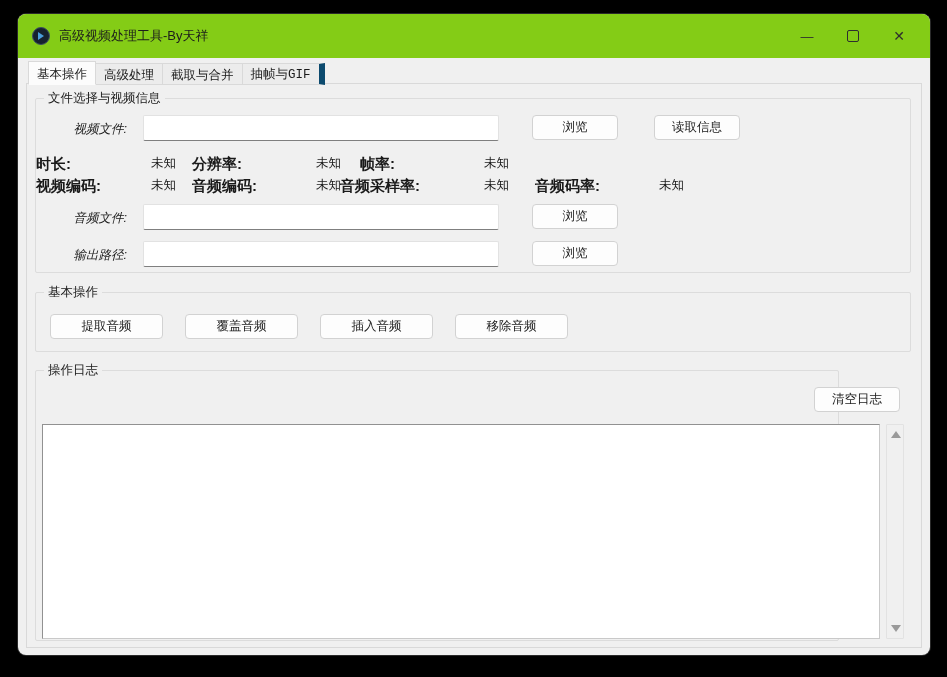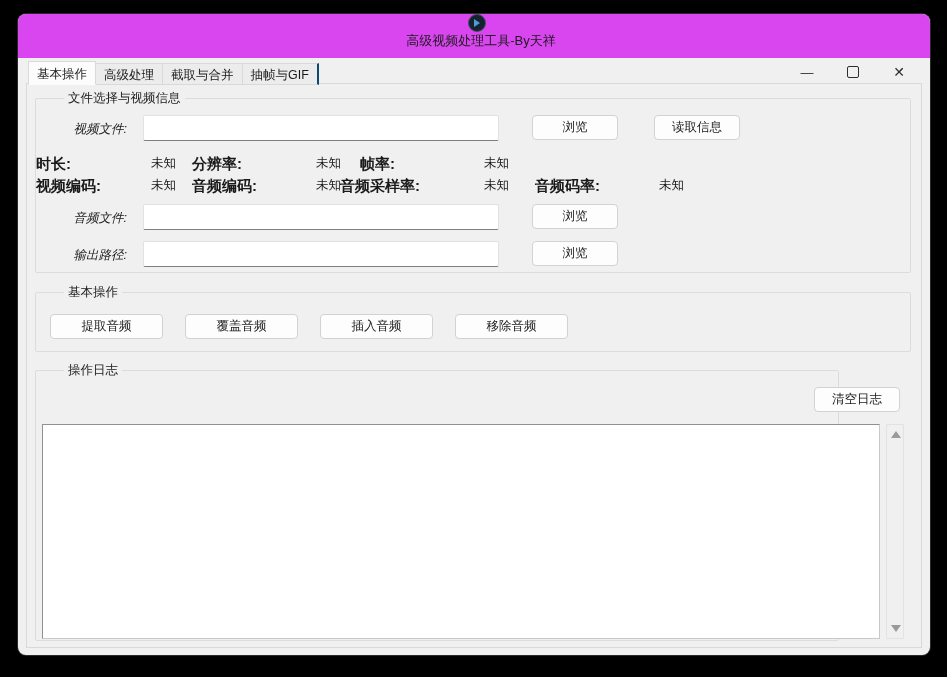--- a/index.html
+++ b/index.html
@@ -7,22 +7,22 @@
     width:947px;height:677px;background:#000;position:relative;overflow:hidden;
     font-family:"Liberation Sans","DejaVu Sans",sans-serif;color:#1a1a1a;
   }
   .window{
     position:absolute;left:18px;top:14px;width:912px;height:641px;
     background:#F0F0F0;border-radius:8px;overflow:hidden;
     box-shadow:0 0 0 1px #2a2a2a;
   }
   
   .titlebar{
-    height:44px;background:#d946ef;display:flex;align-items:center;
-    padding:0 0 0 14px;box-sizing:border-box;flex-direction:column;
+    height:44px;background:#84cc16;display:flex;align-items:center;
+    padding:0 0 0 14px;box-sizing:border-box;
   }
   .app-icon{
     width:16px;height:16px;border-radius:50%;
     background:#16222e;border:1px solid #3d4f61;position:relative;
     margin-right:9px;flex:0 0 auto;
   }
   .app-icon::after{
     content:"";position:absolute;left:5px;top:4px;width:0;height:0;
     border-left:6px solid #4a9edb;border-top:4px solid transparent;border-bottom:4px solid transparent;
   }
@@ -34,37 +34,37 @@
   }
   .ctrl-close{margin-right:8px;font-size:14px;}
   .maximize-box{width:10px;height:10px;border:1px solid #2e2e2e;border-radius:2px;}
   
   .tabs{position:absolute;left:10px;top:47px;display:flex;align-items:flex-end;z-index:4;}
   .tab{
     height:22px;line-height:22px;padding:0 8px;font-size:12.5px;
     background:#ECECEC;border:1px solid #D9D9D9;border-right:none;
     box-sizing:border-box;
   }
-  .tab:last-child{border-right:2px solid #0c4a6e;}
+  .tab:last-child{border-right:6px solid #0c4a6e;font-family:Liberation Mono, monospace;}
   .tab.selected{
     background:#FCFCFC;height:24px;line-height:24px;
     border:1px solid #D9D9D9;border-bottom:1px solid #FCFCFC;
     position:relative;z-index:5;
   }
   .tab.selected + .tab{border-left:none;}
   
   .panel{
     position:absolute;left:8px;right:8px;top:69px;bottom:7px;
     background:#F0F0F0;border:1px solid #D9D9D9;box-sizing:border-box;
   }
   
   .groupbox{position:absolute;border:1px solid #DCDCDC;border-radius:2px;box-sizing:border-box;}
   .groupbox-label{
     position:absolute;top:-9px;left:8px;background:#F0F0F0;
-    padding:0 4px;font-size:12.5px;white-space:nowrap;margin-left:20px;
+    padding:0 4px;font-size:12.5px;white-space:nowrap;
   }
   .g1{left:8px;top:14px;width:876px;height:175px;}
   .g2{left:8px;top:208px;width:876px;height:60px;}
   .g3{left:8px;top:286px;width:804px;height:271px;}
   
   .flabel{position:absolute;font-size:12.5px;text-align:right;white-space:nowrap;font-style:italic;}
   .entry{
     position:absolute;height:26px;width:356px;left:107px;box-sizing:border-box;
     background:#FFFFFF;border:1px solid #E2E2E2;border-bottom:1px solid #7F7F7F;
     border-radius:2px;font-size:12.5px;padding:0 6px;outline:none;

